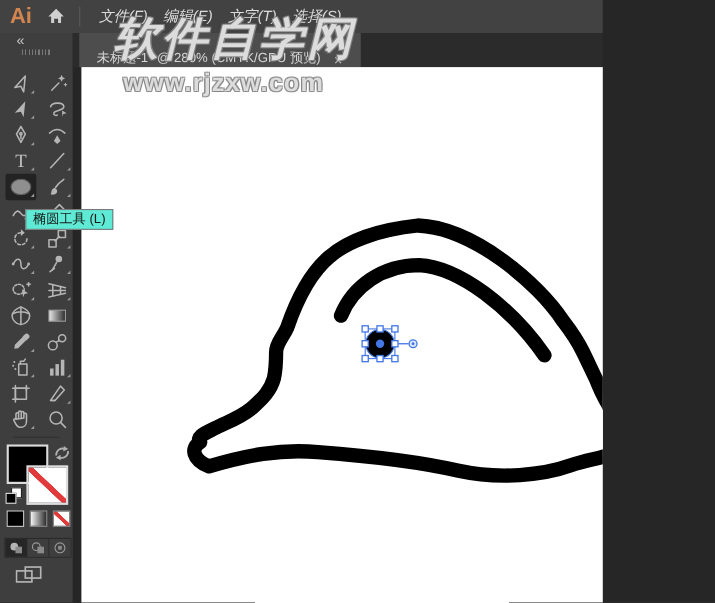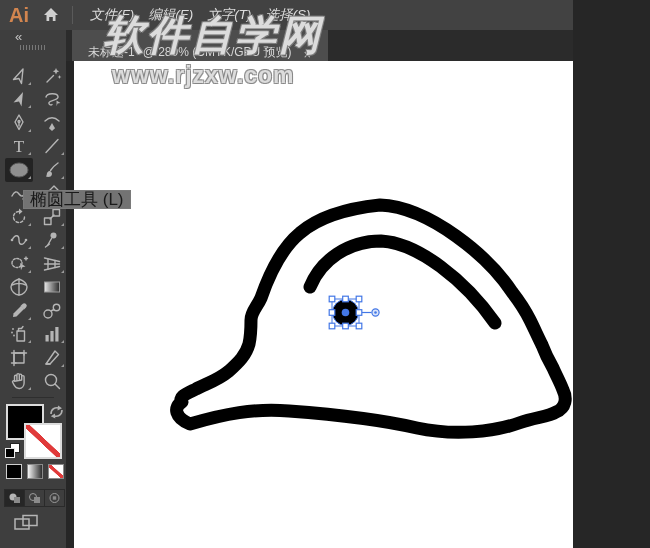--- a/index.html
+++ b/index.html
@@ -1,17 +1,17 @@
 <!DOCTYPE html>
 <html><head>
 <meta charset="utf-8">
 <style>
   html,body{margin:0;padding:0;background:#262626;}
   .app{position:relative;width:548px;height:548px;overflow:hidden;
-       font-family:"Liberation Sans","DejaVu Sans",sans-serif;background:#262626;padding-left:25px;}
+       font-family:"Liberation Sans","DejaVu Sans",sans-serif;background:#262626;}
 
   
   .menubar{position:absolute;left:0;top:0;width:650px;height:30px;background:#424242;
            display:flex;align-items:center;}
   .ai-logo{font-weight:bold;font-size:20px;color:#d2854f;margin-left:9px;letter-spacing:0px;}
   .home{margin-left:13px;display:flex;align-items:center;}
   .mb-divider{width:1px;height:18px;background:#5a5a5a;margin-left:12px;}
   .menus{display:flex;margin-left:10px;font-style:italic;}
   .menu-item{color:#dcdcdc;font-size:13.5px;line-height:30px;padding:0 7px;white-space:nowrap;}
   .mb-right{margin-left:auto;display:flex;align-items:center;margin-right:10px;gap:8px;}
@@ -61,22 +61,22 @@
         display:flex;align-items:center;justify-content:center;}
   .mode:last-child{border-right:none;}
   .mode.sel{background:#262626;}
 
   .screen-mode{position:absolute;left:14px;top:484px;}
 
   
   .canvas{position:absolute;left:74px;top:61px;width:576px;height:487px;background:#ffffff;}
 
   
-  .tooltip{position:absolute;left:23px;top:190px;height:15px;background:#737373;
-           border:1px solid #7a7a7a;color:#1a1a1a;font-size:17px;line-height:15px;
+  .tooltip{position:absolute;left:23px;top:190px;height:15px;background:#5eead4;
+           border:1px solid #7a7a7a;color:#1a1a1a;font-size:12px;line-height:15px;
            padding:1px 6px;white-space:nowrap;z-index:40;}
 
   
   .watermark{position:absolute;z-index:60;pointer-events:none;color:rgba(255,255,255,0.72);
        font-weight:bold;
        text-shadow:-1px -1px 0 rgba(130,130,130,.85),1px -1px 0 rgba(130,130,130,.85),
                    -1px 1px 0 rgba(130,130,130,.85),1px 1px 0 rgba(130,130,130,.85);}
   .wm1{left:103px;top:8px;font-size:41px;letter-spacing:3px;font-style:italic;}
   .wm2{left:112px;top:50px;font-size:23px;letter-spacing:1px;margin-top:12px;}
 </style>

